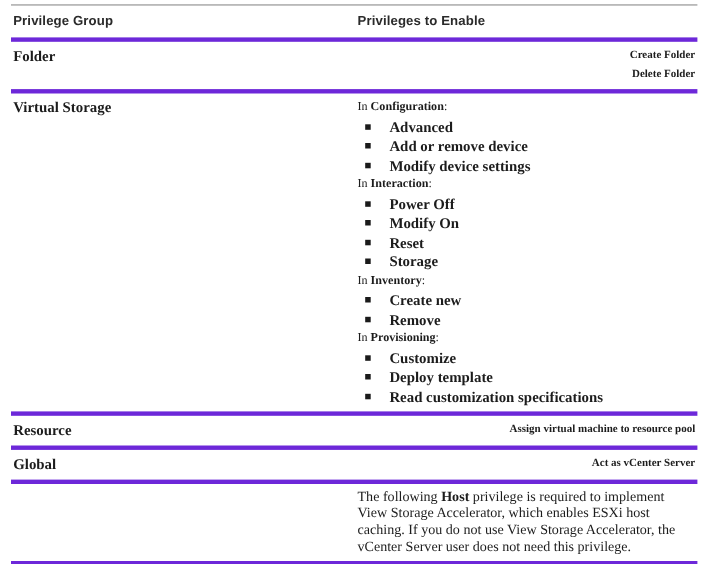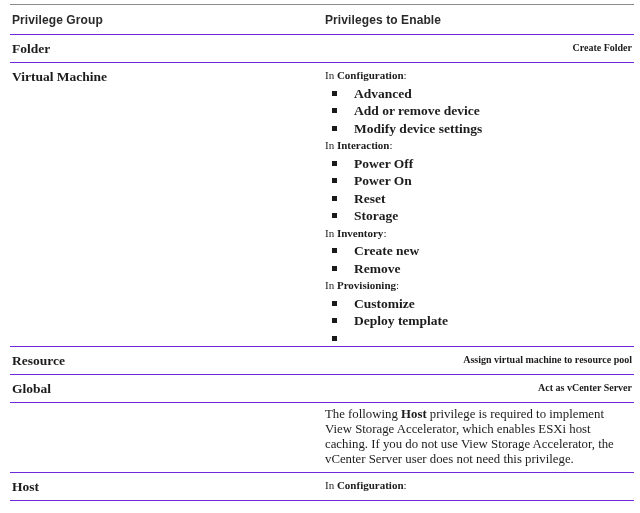--- a/index.html
+++ b/index.html
@@ -9,21 +9,21 @@
     font-family: "Liberation Serif", "DejaVu Serif", serif;
     color: #1c1c1c;
     overflow: hidden;
   }
   .doc {
     margin: 4px 6px 0 10px;
     border-top: 1px solid #8c8c8c;
   }
   .row {
     display: flex;
-    border-bottom: 1px solid #6d28d9;
+    border-bottom: 4px solid #6d28d9;
   }
   .col-left {
     width: 315px;
     flex: none;
     padding: 4px 10px 5px 2px;
   }
   .col-right {
     flex: 1;
     padding: 4px 2px 5px 0;
   }
@@ -88,24 +88,25 @@
     </div>
     <div class="col-right">
       <span class="header-label">Privileges to Enable</span>
     </div>
   </div>
   <div id="table-body">
       <div class="row">
         <div class="col-left"><span class="group-name">Folder</span></div>
         <div class="col-right">
           <div class="priv-line">Create Folder</div>
+          <div class="priv-line">Delete Folder</div>
         </div>
       </div>
       <div class="row">
-        <div class="col-left"><span class="group-name">Virtual Machine</span></div>
+        <div class="col-left"><span class="group-name">Virtual Storage</span></div>
         <div class="col-right">
           <div class="section-head"><span>In </span><b>Configuration</b><span>:</span></div>
           <div class="bullet-item">
             <span class="bullet-sq"></span>
             <span class="bullet-text">Advanced</span>
           </div>
           <div class="bullet-item">
             <span class="bullet-sq"></span>
             <span class="bullet-text">Add or remove device</span>
           </div>
@@ -113,21 +114,21 @@
             <span class="bullet-sq"></span>
             <span class="bullet-text">Modify device settings</span>
           </div>
           <div class="section-head"><span>In </span><b>Interaction</b><span>:</span></div>
           <div class="bullet-item">
             <span class="bullet-sq"></span>
             <span class="bullet-text">Power Off</span>
           </div>
           <div class="bullet-item">
             <span class="bullet-sq"></span>
-            <span class="bullet-text">Power On</span>
+            <span class="bullet-text">Modify On</span>
           </div>
           <div class="bullet-item">
             <span class="bullet-sq"></span>
             <span class="bullet-text">Reset</span>
           </div>
           <div class="bullet-item">
             <span class="bullet-sq"></span>
             <span class="bullet-text">Storage</span>
           </div>
           <div class="section-head"><span>In </span><b>Inventory</b><span>:</span></div>
@@ -143,20 +144,21 @@
           <div class="bullet-item">
             <span class="bullet-sq"></span>
             <span class="bullet-text">Customize</span>
           </div>
           <div class="bullet-item">
             <span class="bullet-sq"></span>
             <span class="bullet-text">Deploy template</span>
           </div>
           <div class="bullet-item">
             <span class="bullet-sq"></span>
+            <span class="bullet-text">Read customization specifications</span>
           </div>
         </div>
       </div>
       <div class="row">
         <div class="col-left"><span class="group-name">Resource</span></div>
         <div class="col-right">
           <div class="priv-line">Assign virtual machine to resource pool</div>
         </div>
       </div>
       <div class="row">

